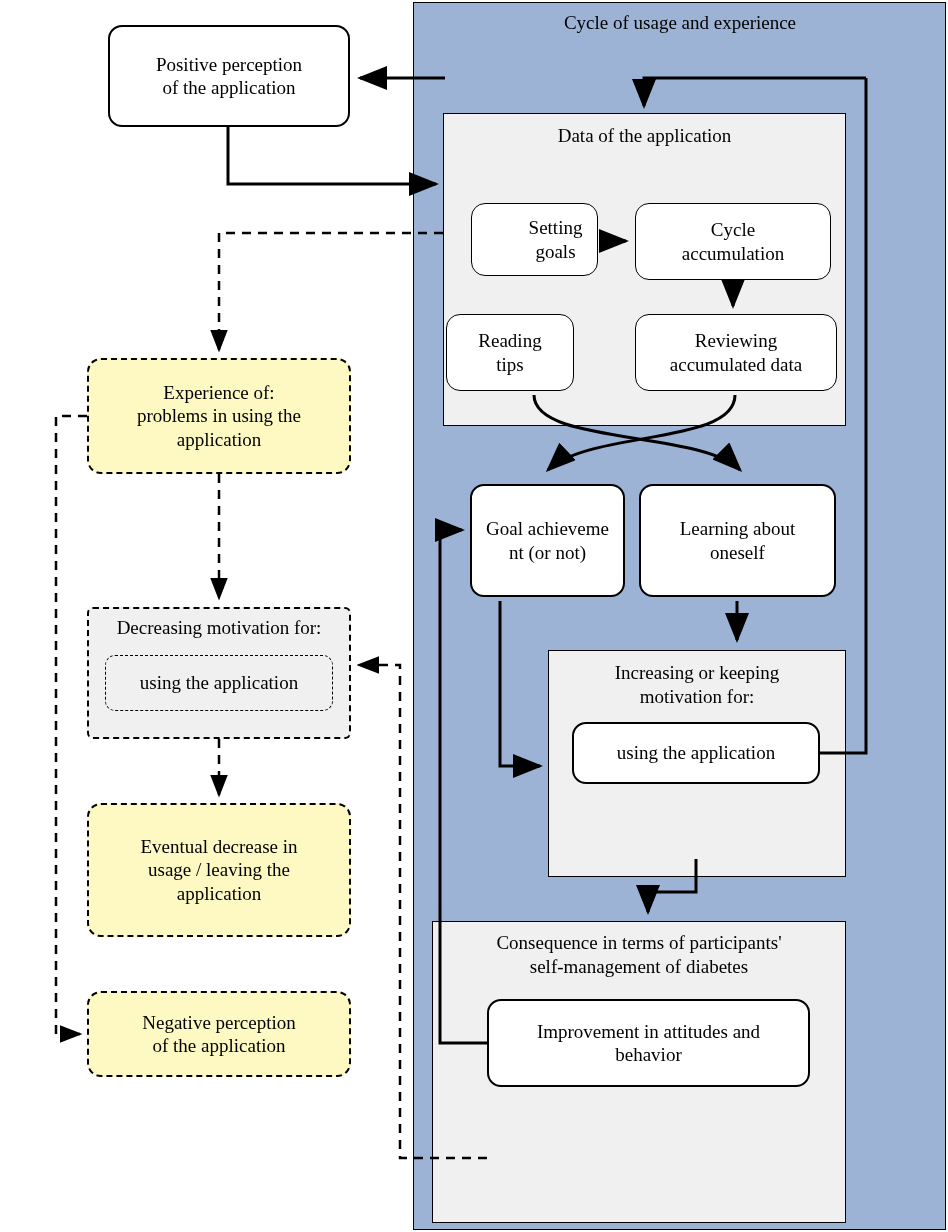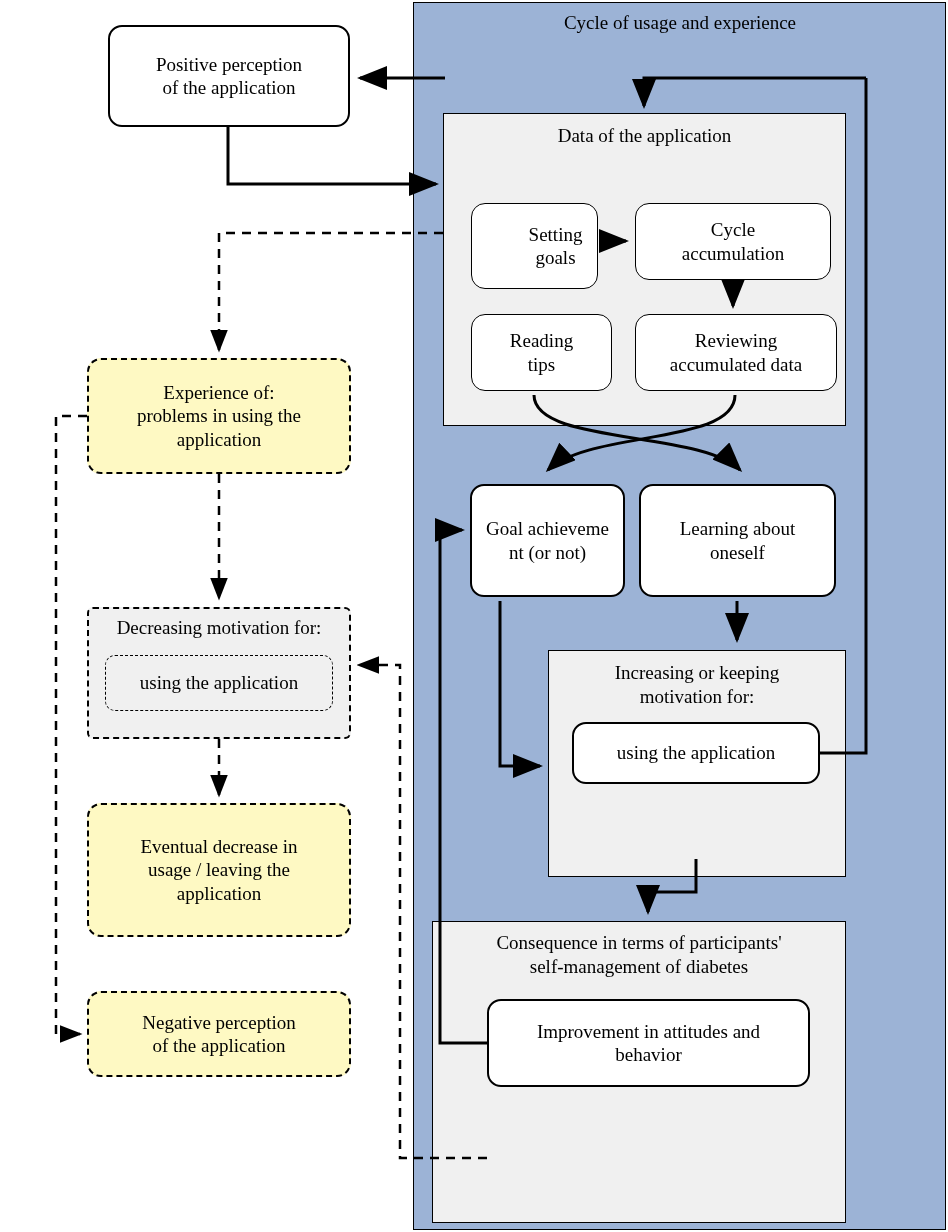--- a/index.html
+++ b/index.html
@@ -126,31 +126,31 @@
   <div class="node dashed" style="left:87px; top:991px; width:264px; height:86px; white-space:pre-line;">
     <span style="white-space:pre-line;">Negative perception
 of the application</span>
   </div>
 
   <div class="node" style="left:108px; top:25px; width:242px; height:102px; white-space:pre-line;">
     <span style="white-space:pre-line;">Positive perception
 of the application</span>
   </div>
 
-  <div class="node thin" style="left:471px; top:203px; width:127px; height:86px; white-space:pre-line;padding-left:48px;">
+  <div class="node thin" style="left:471px; top:203px; width:127px; height:73px; white-space:pre-line;padding-left:48px;">
     <span style="white-space:pre-line;">Setting
 goals</span>
   </div>
 
   <div class="node thin" style="left:635px; top:203px; width:196px; height:77px; white-space:pre-line;">
     <span style="white-space:pre-line;">Cycle
 accumulation</span>
   </div>
 
-  <div class="node thin" style="left:471px; top:314px; width:141px; height:77px; white-space:pre-line;">
+  <div class="node thin" style="left:446px; top:314px; width:128px; height:77px; white-space:pre-line;">
     <span style="white-space:pre-line;">Reading
 tips</span>
   </div>
 
   <div class="node thin" style="left:635px; top:314px; width:202px; height:77px; white-space:pre-line;">
     <span style="white-space:pre-line;">Reviewing
 accumulated data</span>
   </div>
 
   <div class="node" style="left:470px; top:484px; width:155px; height:113px; white-space:pre-line;">

